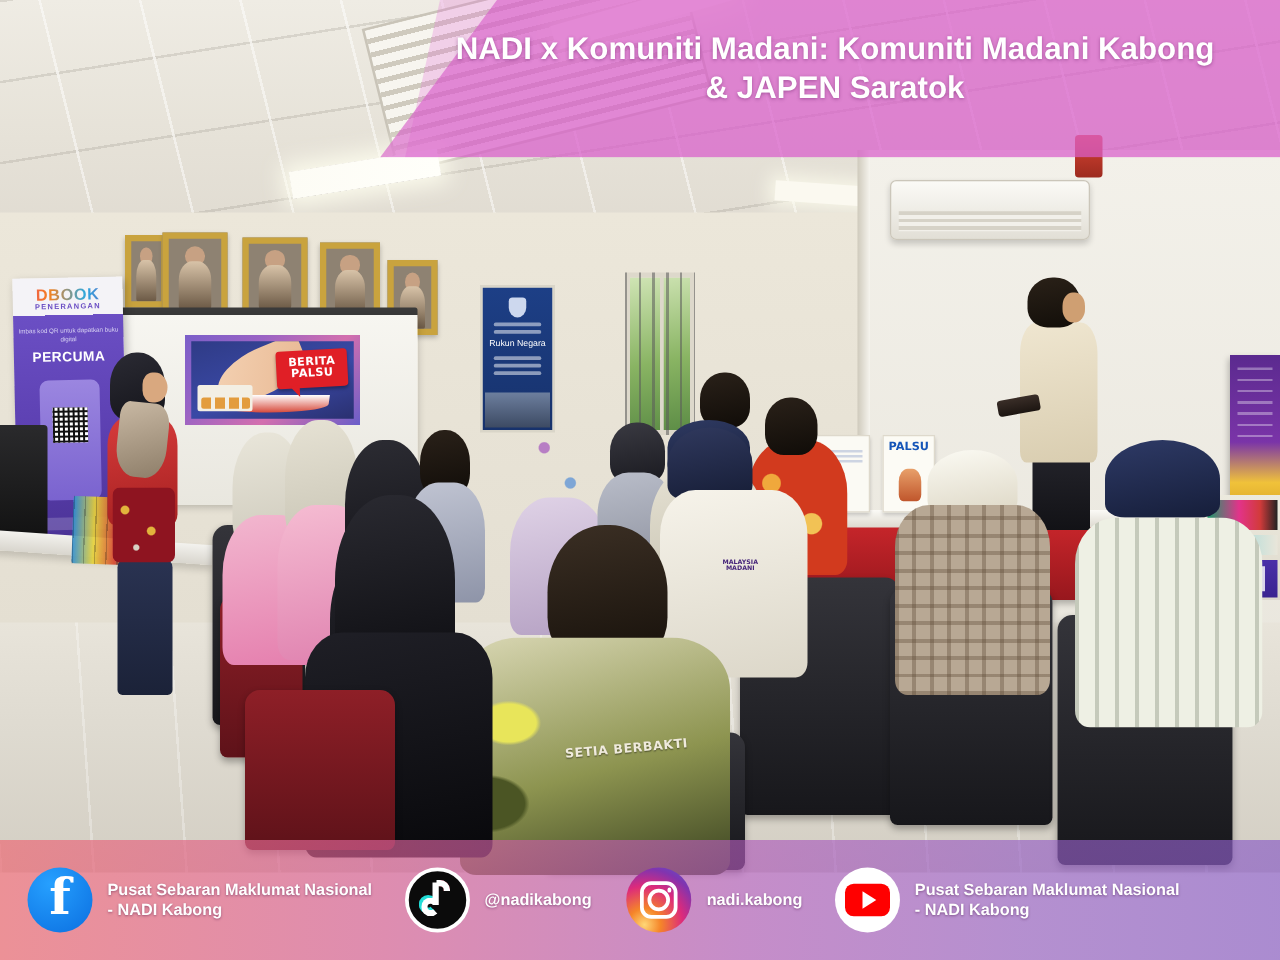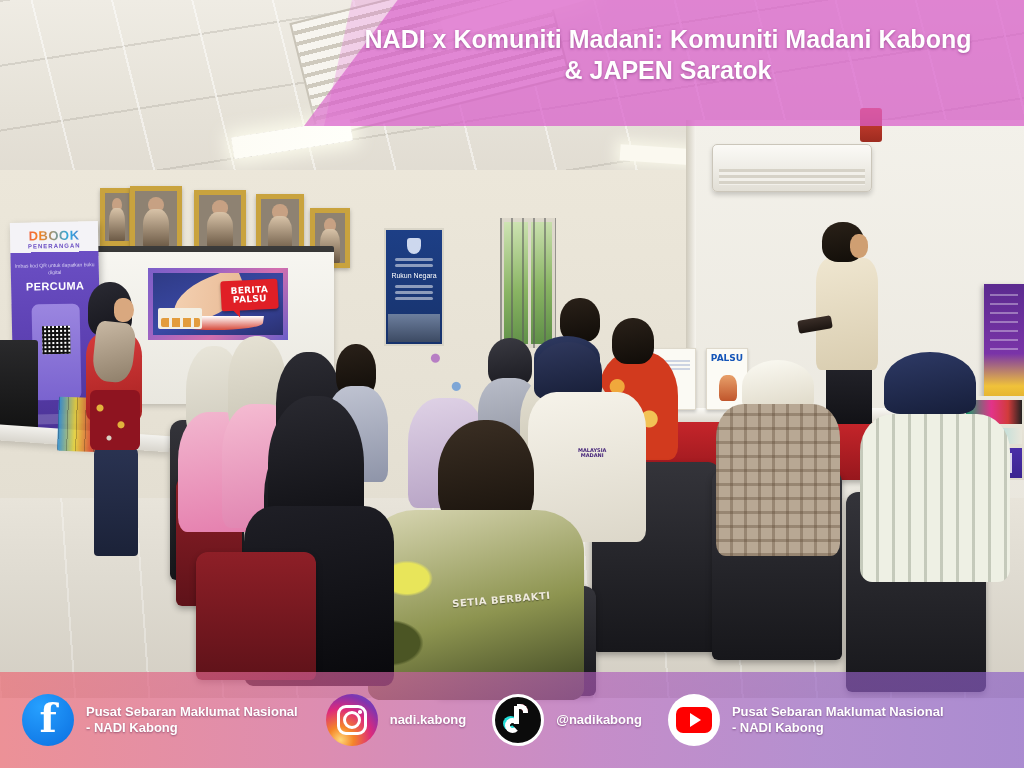--- a/index.html
+++ b/index.html
@@ -490,44 +490,44 @@
         <div class="ic ic-fb">
             <b>f</b>
           </div>
       </div>
       <div class="flabel center">
         <div>Pusat Sebaran Maklumat Nasional</div>
         <div>- NADI Kabong</div>
       </div>
     </div>
 
-    <div class="fitem" style="margin-left:28px;">
-      <div class="ficon">
-        <div class="ic ic-ig">
-            <div class="ig-sq"></div>
-          </div>
-      </div>
-      <div class="flabel">nadi.kabong</div>
-    </div>
-
     <div class="fitem" style="margin-left:26px;">
       <div class="ficon">
         <div class="ic ic-tt">
           <div class="tt-wrap">
             <div class="tt-cy"></div>
             <div class="tt-pk"></div>
             <div class="tt-ball"></div>
             <div class="tt-stem"></div>
             <div class="tt-hook"></div>
           </div>
         </div>
       </div>
       <div class="flabel">@nadikabong</div>
     </div>
 
+    <div class="fitem" style="margin-left:28px;">
+      <div class="ficon">
+        <div class="ic ic-ig">
+            <div class="ig-sq"></div>
+          </div>
+      </div>
+      <div class="flabel">nadi.kabong</div>
+    </div>
+
     <div class="fitem" style="margin-left:26px;">
       <div class="ficon">
         <div class="ic ic-yt">
             <div class="yt-pill"></div>
           </div>
       </div>
       <div class="flabel center">
         <div>Pusat Sebaran Maklumat Nasional</div>
         <div>- NADI Kabong</div>
       </div>

